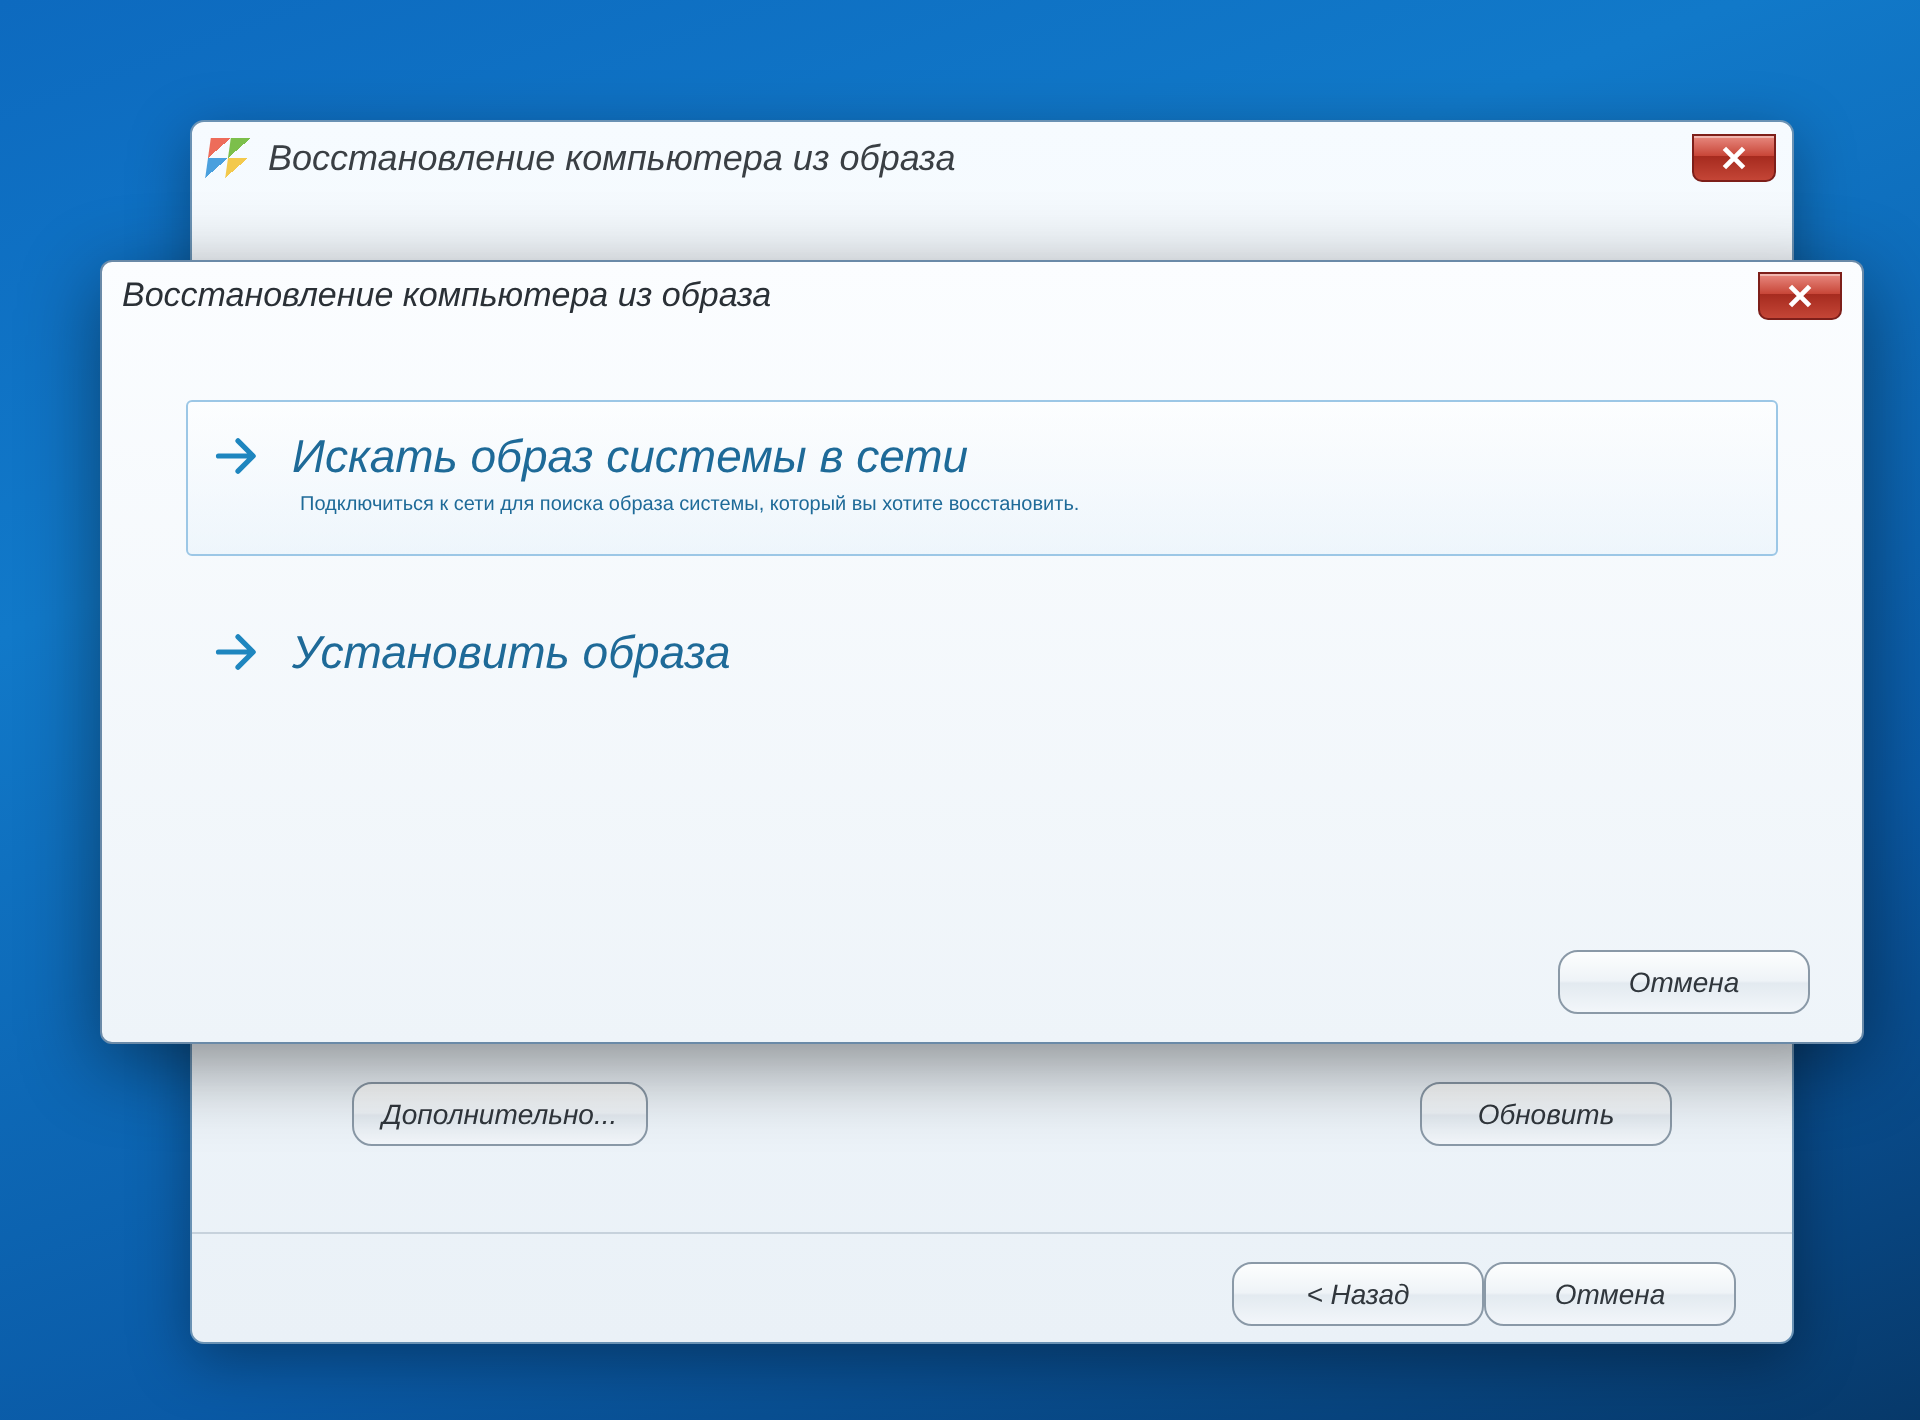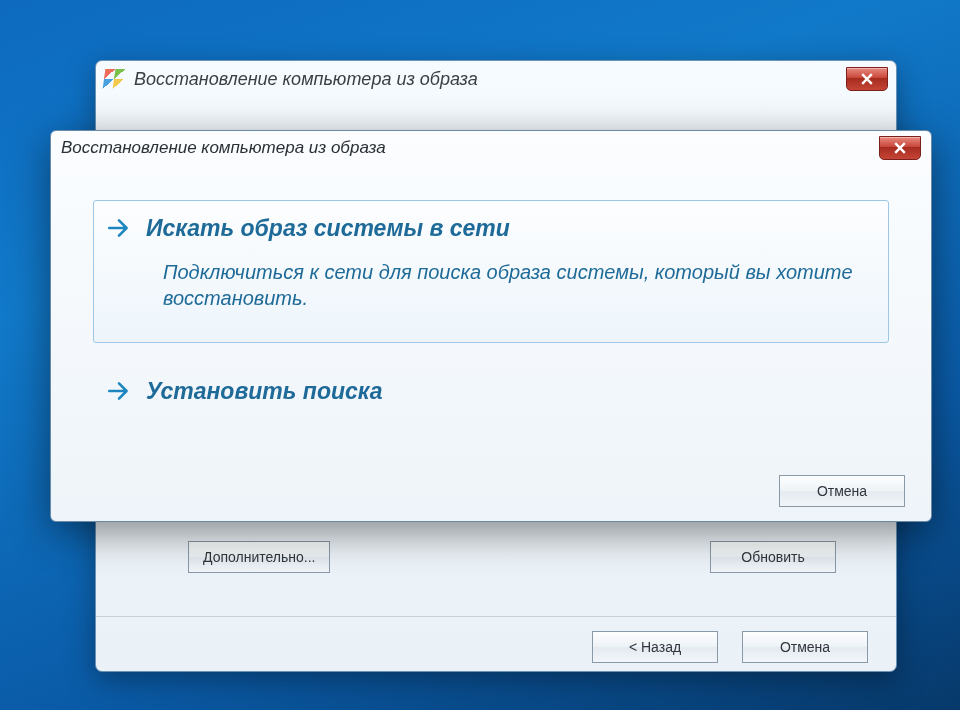--- a/index.html
+++ b/index.html
@@ -72,37 +72,36 @@
     height: 40px;
   }
   .win-back .bottom-row2 {
     position: absolute;
     left: 0; right: 0;
     top: 566px;
     height: 40px;
     display: flex;
     justify-content: flex-end;
     align-items: center;
-    gap: 12px;
     padding-right: 28px;
   }
   .btn {
     min-width: 96px;
     height: 30px;
     padding: 0 14px;
     background: linear-gradient(180deg,#fdfefe 0%,#eef3f7 48%,#e3eaf0 52%,#f2f6fa 100%);
     border: 1px solid #8a99a7;
-    border-radius: 0;
+    border-radius: 10px;
     font-size: 14px;
+    font-style: italic;
     color: #30363c;
     display: inline-flex;
     align-items: center;
     justify-content: center;
     cursor: pointer;
-    margin-left: 12px;
   }
   .btn.disabled {
     color: #a9b2ba;
     border-color: #c0c9d1;
     cursor: default;
   }
 
   
   .dlg {
     position: absolute;
@@ -143,28 +142,27 @@
   .cmdlink .arrow {
     position: absolute;
     left: 12px;
     top: 14px;
     color: #1e86bf;
   }
   .cmdlink .arrow svg { width: 26px; height: 26px; }
   .cmdlink h2 {
     margin: 0 0 4px 0;
     font-size: 23px;
-    font-weight: 700;
+    font-weight: 400;
     font-style: italic;
     color: #1e6a98;
   }
   .cmdlink p {
-    margin: 17px;
-    font-size: 20px;
-    font-style: italic;
+    margin: 4px;
+    font-size: 10px;
     color: #1e6a98;
     line-height: 1.3;
   }
   .dlg .footer {
     position: absolute;
     left: 0; right: 0; bottom: 14px;
     display: flex;
     justify-content: flex-end;
     padding-right: 26px;
   }
@@ -221,21 +219,21 @@
       <h2>Искать образ системы в сети</h2>
       <p>Подключиться к сети для поиска образа системы, который вы хотите восстановить.</p>
     </div>
 
     <div class="cmdlink">
       <span class="arrow">
         <svg viewBox="0 0 24 24">
             <path d="M3 12h15M12 5l7 7-7 7" stroke="#1e86bf" stroke-width="2.4" fill="none" stroke-linecap="round" stroke-linejoin="round"></path>
           </svg>
       </span>
-      <h2>Установить поиска</h2>
+      <h2>Установить образа</h2>
     </div>
 
   </div>
 
   <div class="footer">
     <span class="btn">Отмена</span>
   </div>
 </div>
 
 </body></html>

